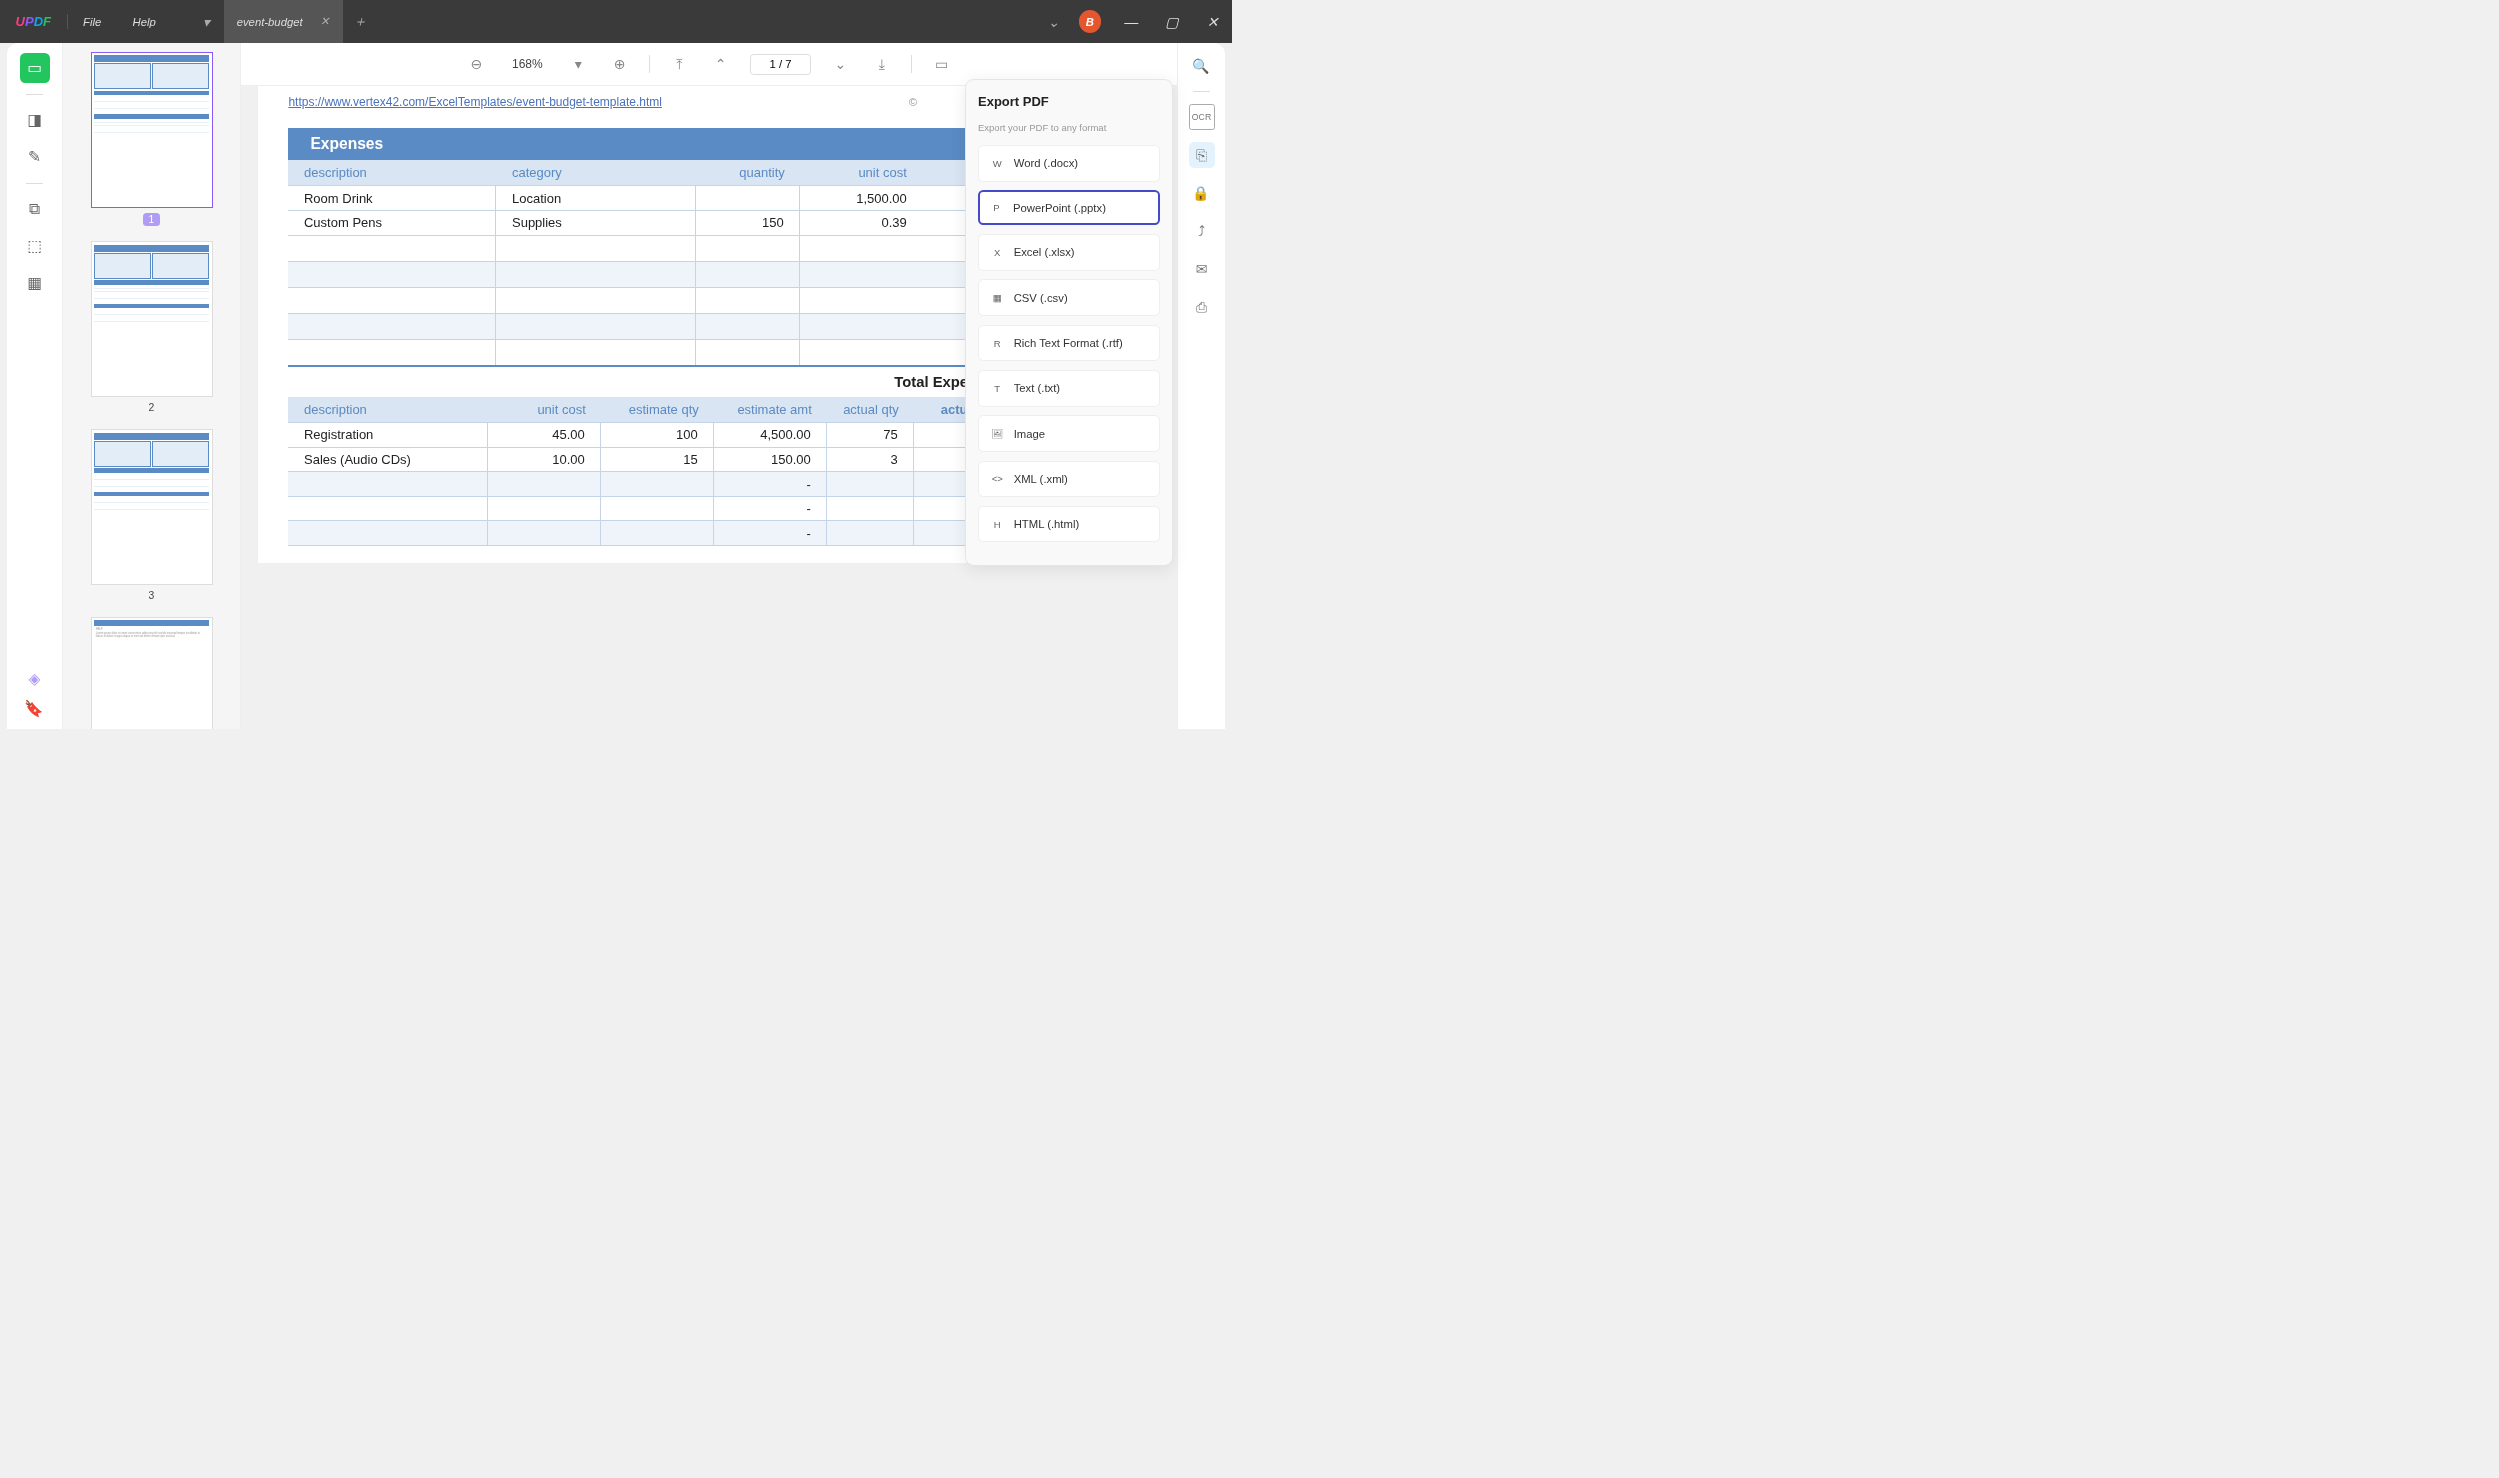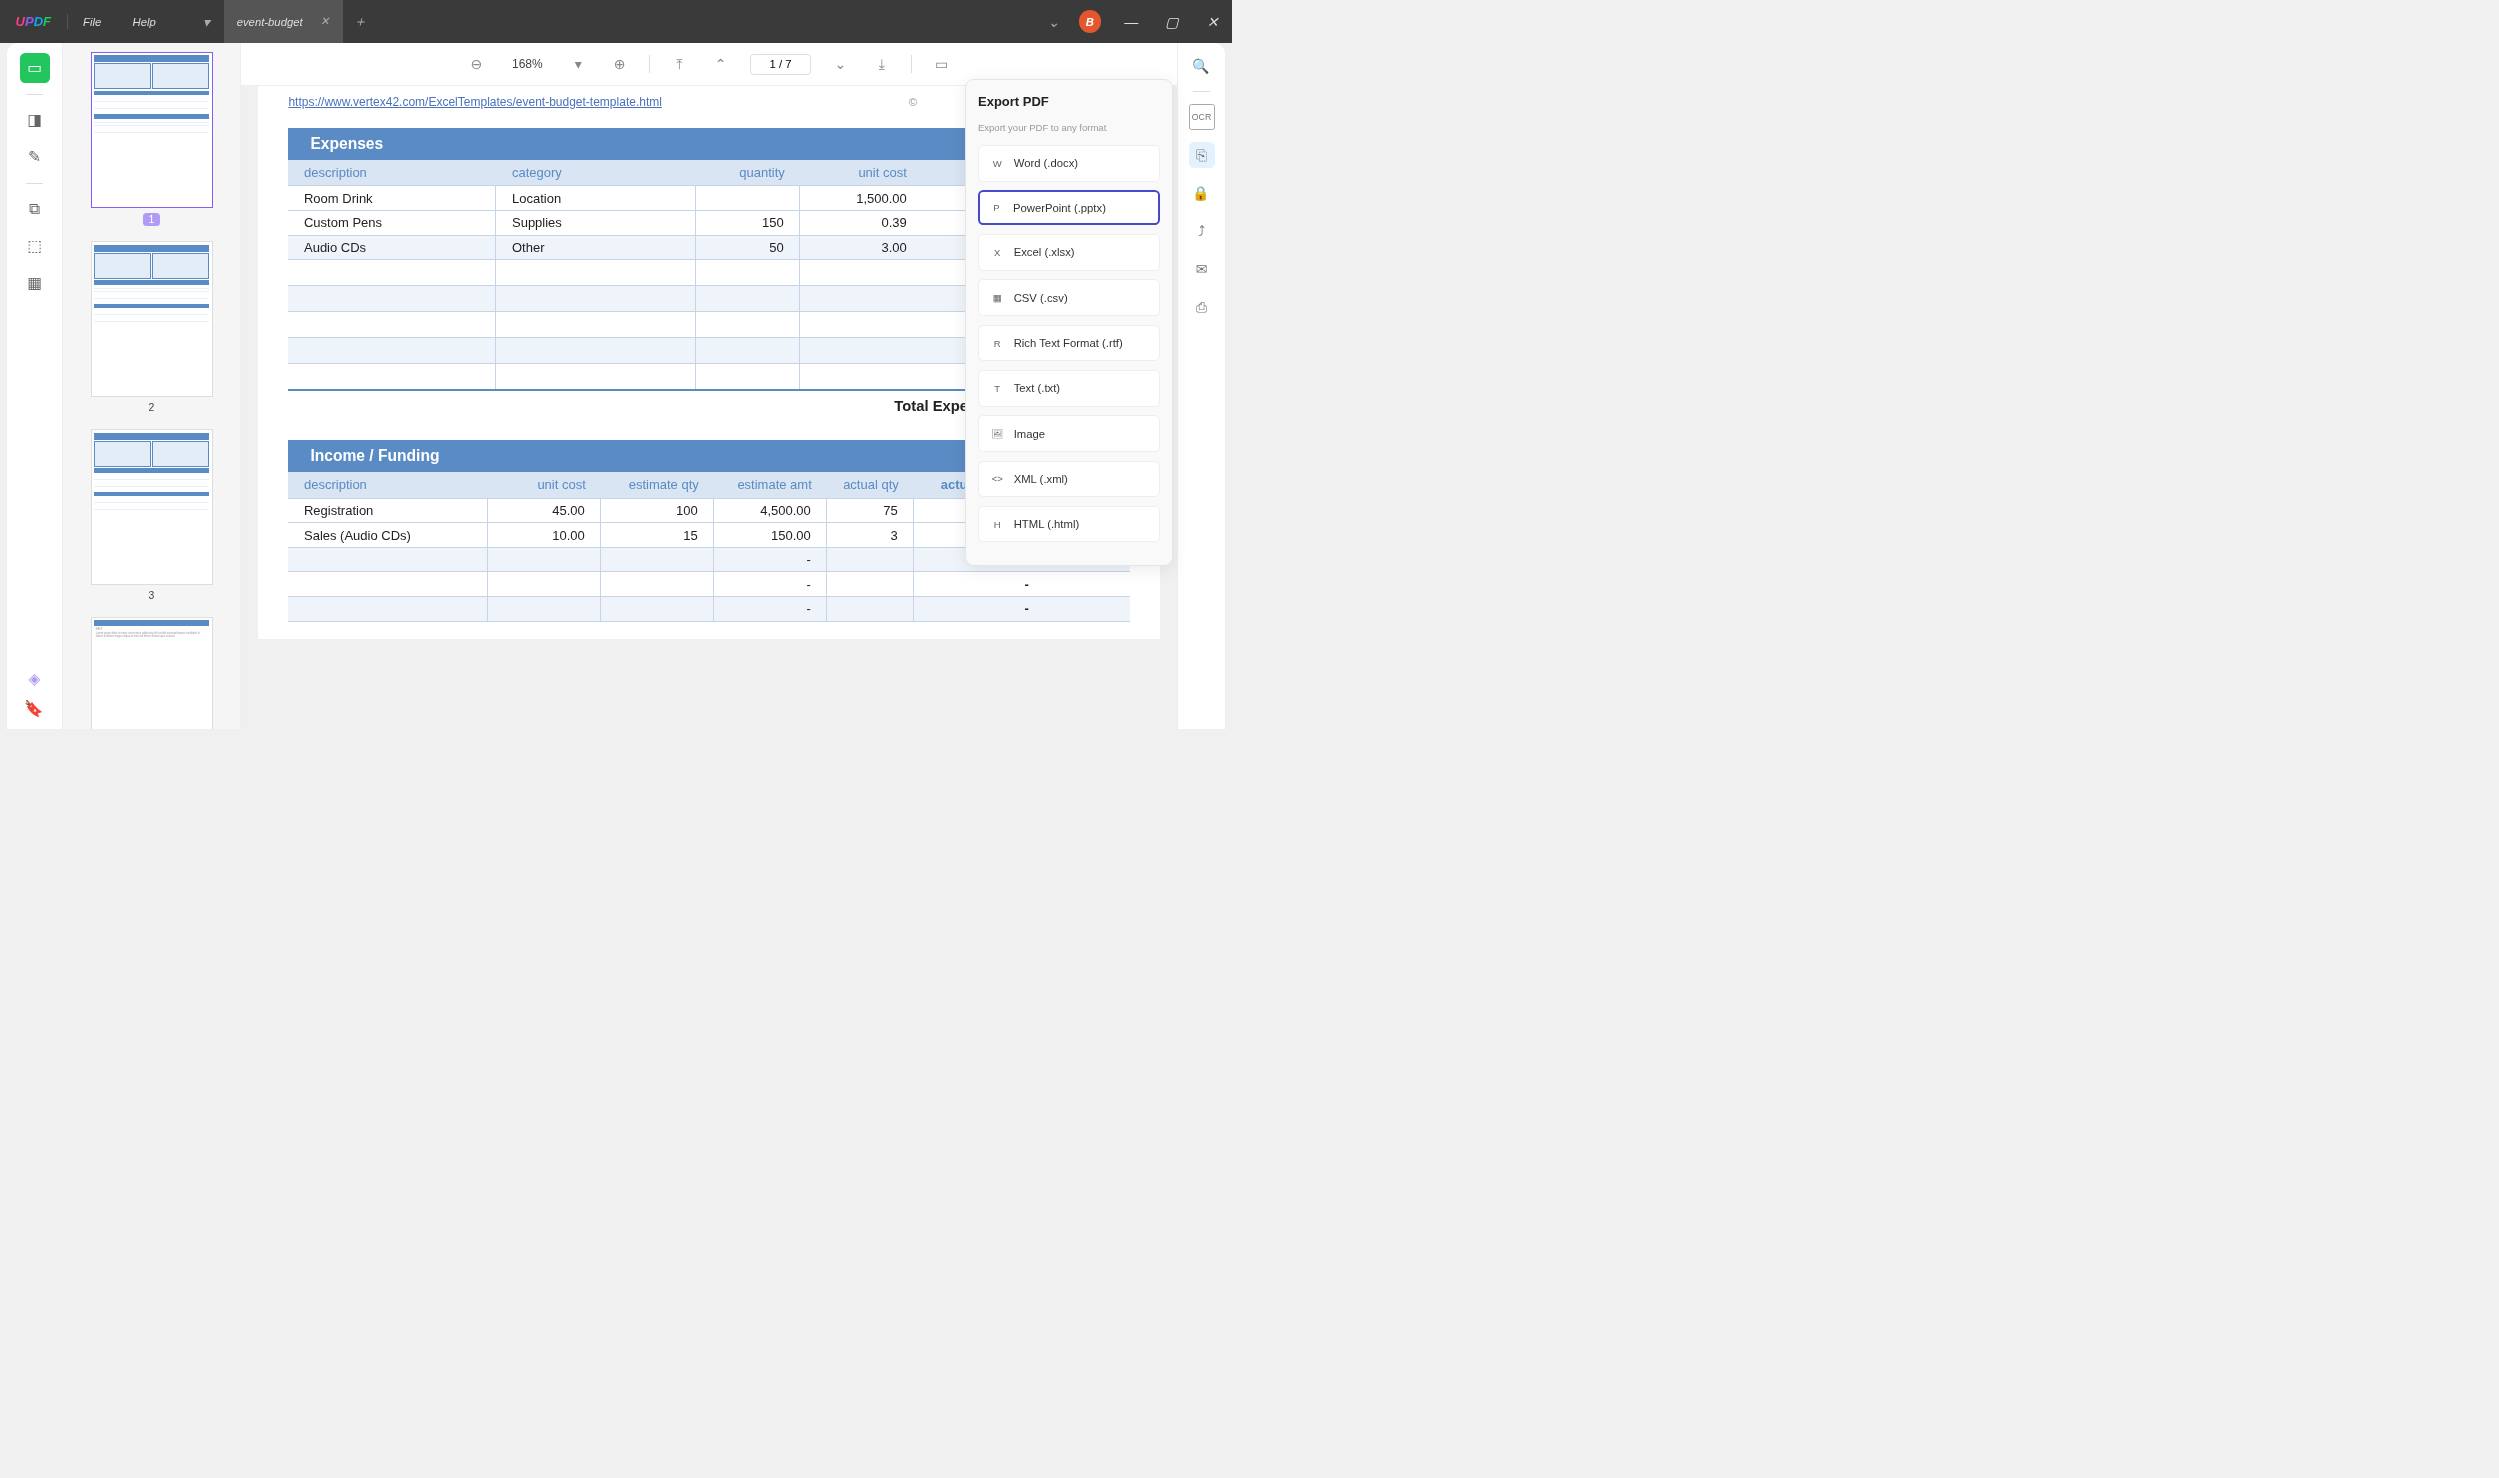--- a/index.html
+++ b/index.html
@@ -247,26 +247,20 @@
             <div class="cell exp-c2">Location</div>
             <div class="cell exp-c3 num"></div>
             <div class="cell exp-c4 num">1,500.00</div>
           </div>
         <div class="data-row">
             <div class="cell exp-c1">Custom Pens</div>
             <div class="cell exp-c2">Supplies</div>
             <div class="cell exp-c3 num">150</div>
             <div class="cell exp-c4 num">0.39</div>
           </div>
-        <div class="data-row alt">
-            <div class="cell exp-c1">Audio CDs</div>
-            <div class="cell exp-c2">Other</div>
-            <div class="cell exp-c3 num">50</div>
-            <div class="cell exp-c4 num">3.00</div>
-          </div>
         <div class="empty-row">
             <div class="empty-cell exp-c1"></div>
             <div class="empty-cell exp-c2"></div>
             <div class="empty-cell exp-c3"></div>
             <div class="empty-cell exp-c4"></div>
           </div>
         <div class="empty-row alt">
             <div class="empty-cell exp-c1"></div>
             <div class="empty-cell exp-c2"></div>
             <div class="empty-cell exp-c3"></div>
@@ -290,21 +284,20 @@
             <div class="empty-cell exp-c3"></div>
             <div class="empty-cell exp-c4"></div>
           </div>
         <div class="totals">
           <span class="lbl">Total Expenses</span>
           <span class="cur">$</span>
           <span class="amt">2,808.50</span>
         </div>
 
         
-        <div class="section-hdr">Income / Funding</div>
         <div class="col-hdr-row">
           <div class="col-hdr inc-c1">description</div>
           <div class="col-hdr inc-c2" style="text-align:right;">unit cost</div>
           <div class="col-hdr inc-c3" style="text-align:right;">estimate qty</div>
           <div class="col-hdr inc-c4" style="text-align:right;">estimate amt</div>
           <div class="col-hdr inc-c5" style="text-align:right;">actual qty</div>
           <div class="col-hdr inc-c6" style="text-align:right;">actual amount</div>
         </div>
         <div class="data-row">
             <div class="cell inc-c1">Registration</div>

